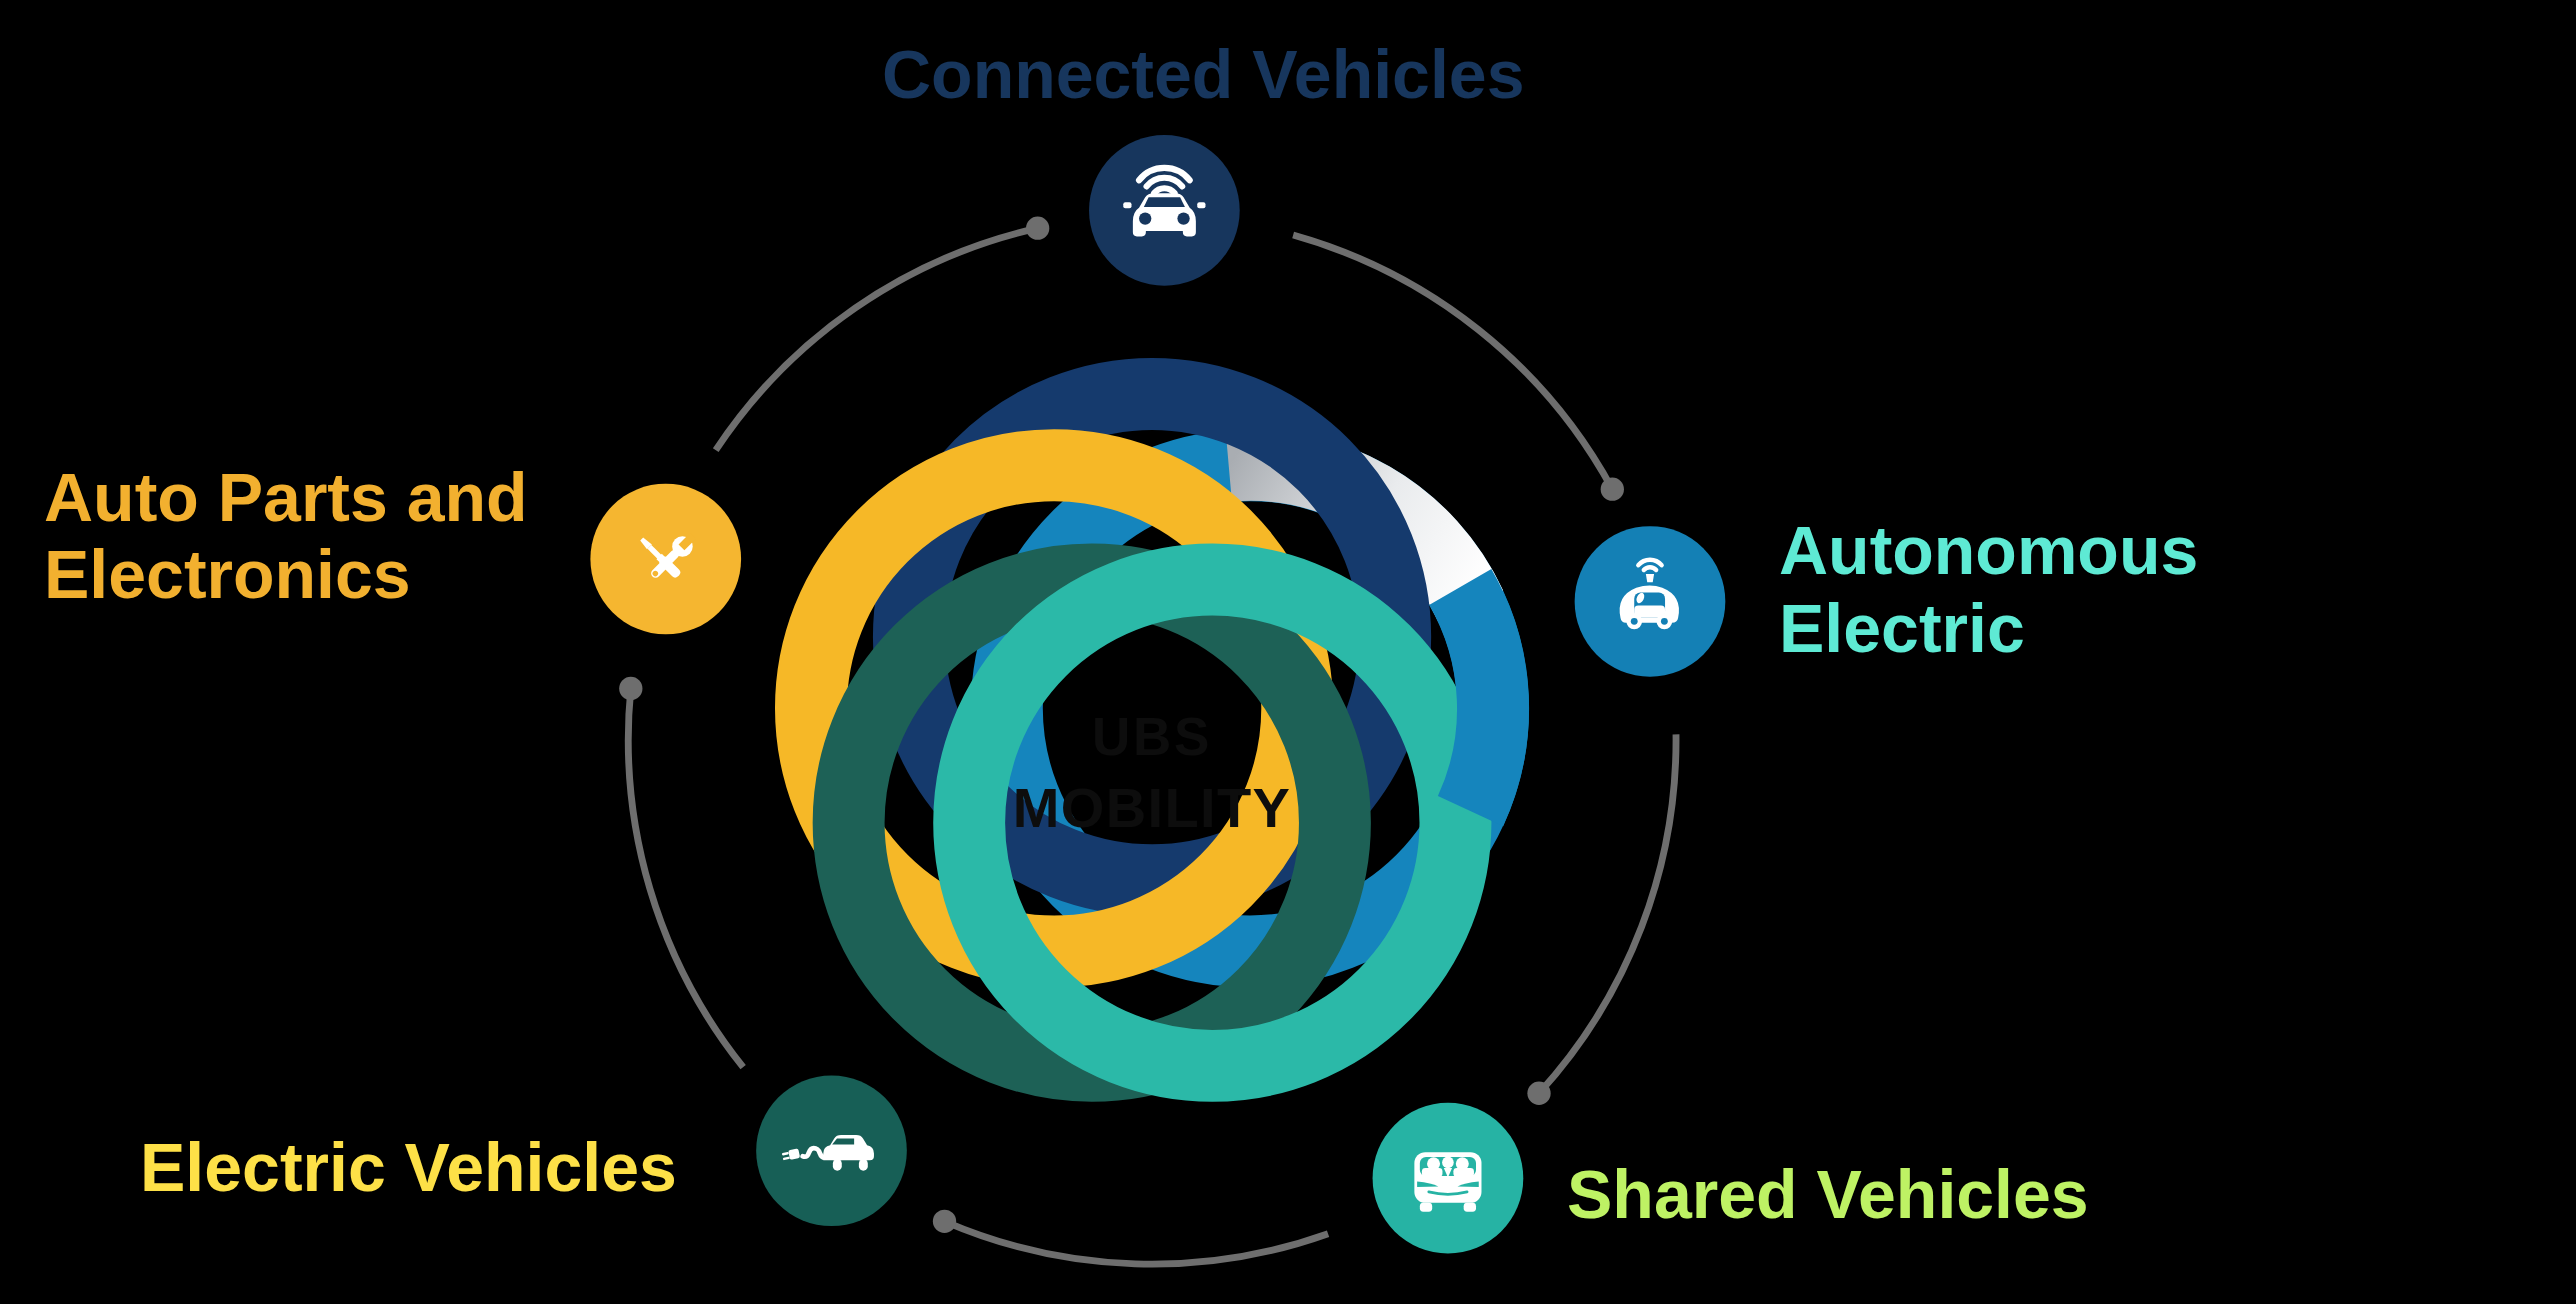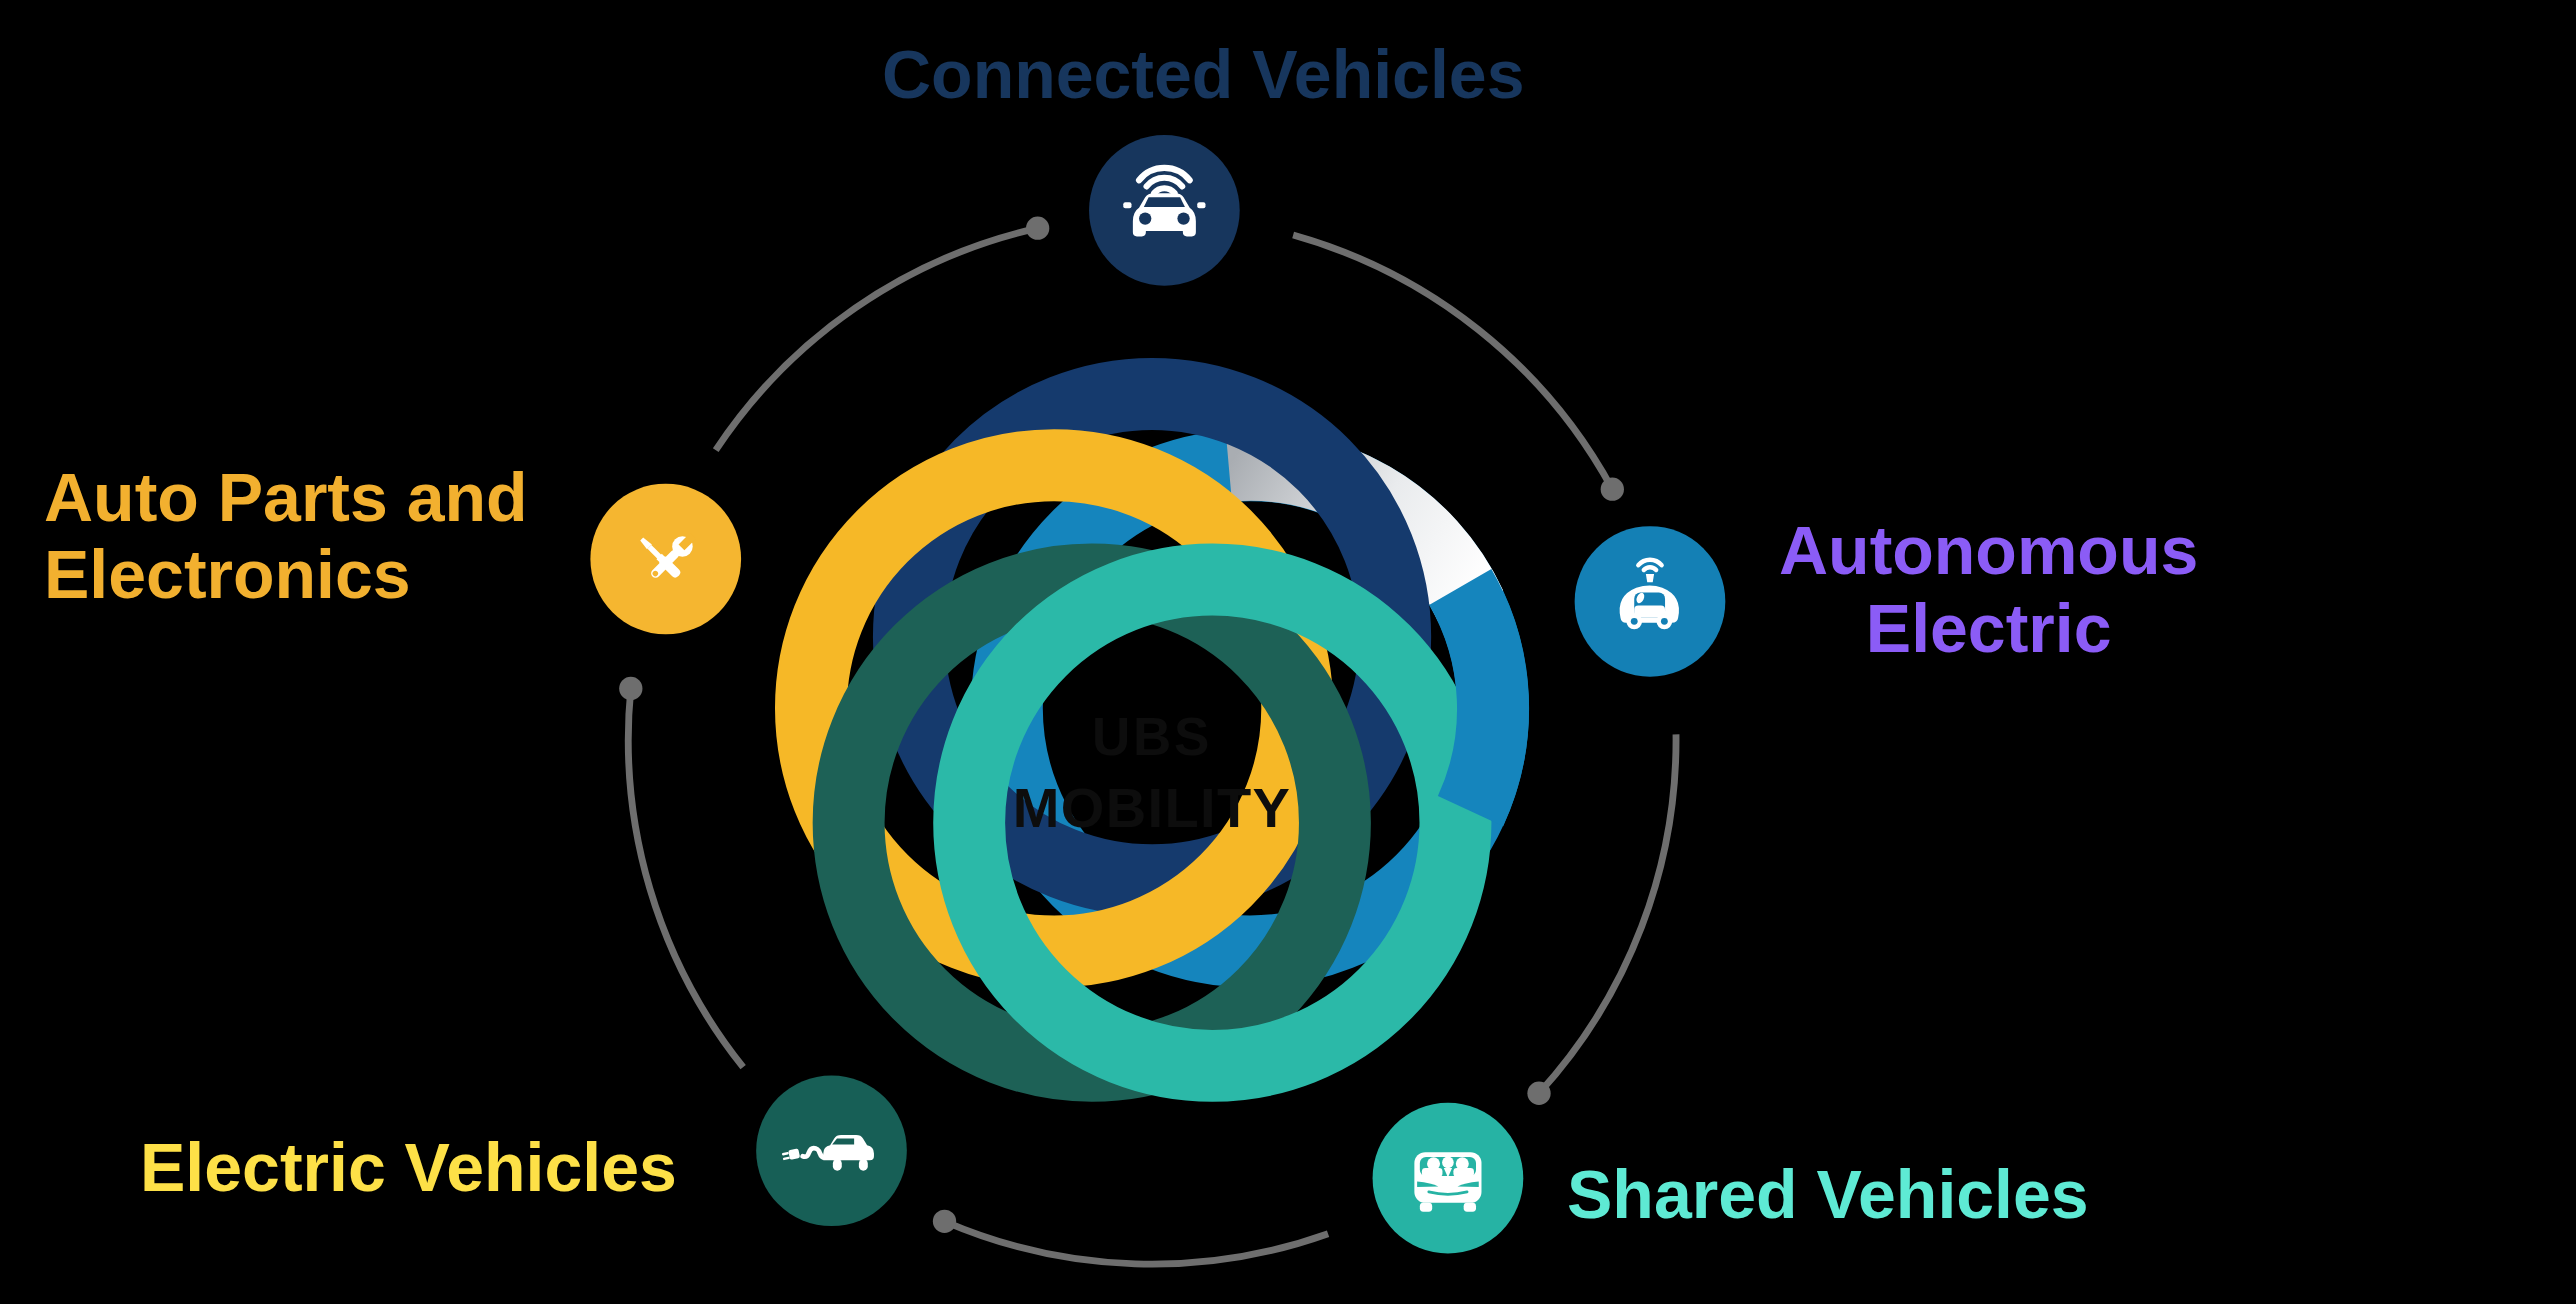--- a/index.html
+++ b/index.html
@@ -1,21 +1,21 @@
 <!DOCTYPE html>
 <html style="font-size:11px"><head>
 <meta charset="utf-8">
 <style>
   html,body{margin:0;padding:0;background:#000;width:2576px;height:1305px;overflow:hidden;}
   .stage{position:relative;width:2576px;height:1305px;background:#000;font-family:"Liberation Sans",sans-serif;}
   .art{position:absolute;left:0;top:0;}
   .label{position:absolute;font-weight:bold;font-size:68px;line-height:78px;white-space:nowrap;margin-top:10px;}
   .label-connected{color:#17365d;left:882px;top:25px;}
-  .label-autonomous{color:#8b5cf6;left:1779px;top:501px;text-align:center;}
-  .label-shared{color:#5eead4;left:1567px;top:1145px;}
+  .label-autonomous{color:#5eead4;left:1779px;top:501px;}
+  .label-shared{color:#bef264;left:1567px;top:1145px;}
   .label-electric{color:#fde047;left:140px;top:1118px;}
   .label-parts{color:#f2b02f;left:44px;top:449px;line-height:77px;}
   .watermark{position:absolute;left:878px;top:701px;width:548px;text-align:center;color:#0d0d0d;font-weight:bold;}
   .watermark .wm1{display:block;font-size:53px;letter-spacing:2.7px;line-height:71px;}
   .watermark .wm2{display:block;font-size:56px;letter-spacing:1.4px;line-height:71px;}
 </style>
 </head>
 <body>
 
 <div class="stage">

